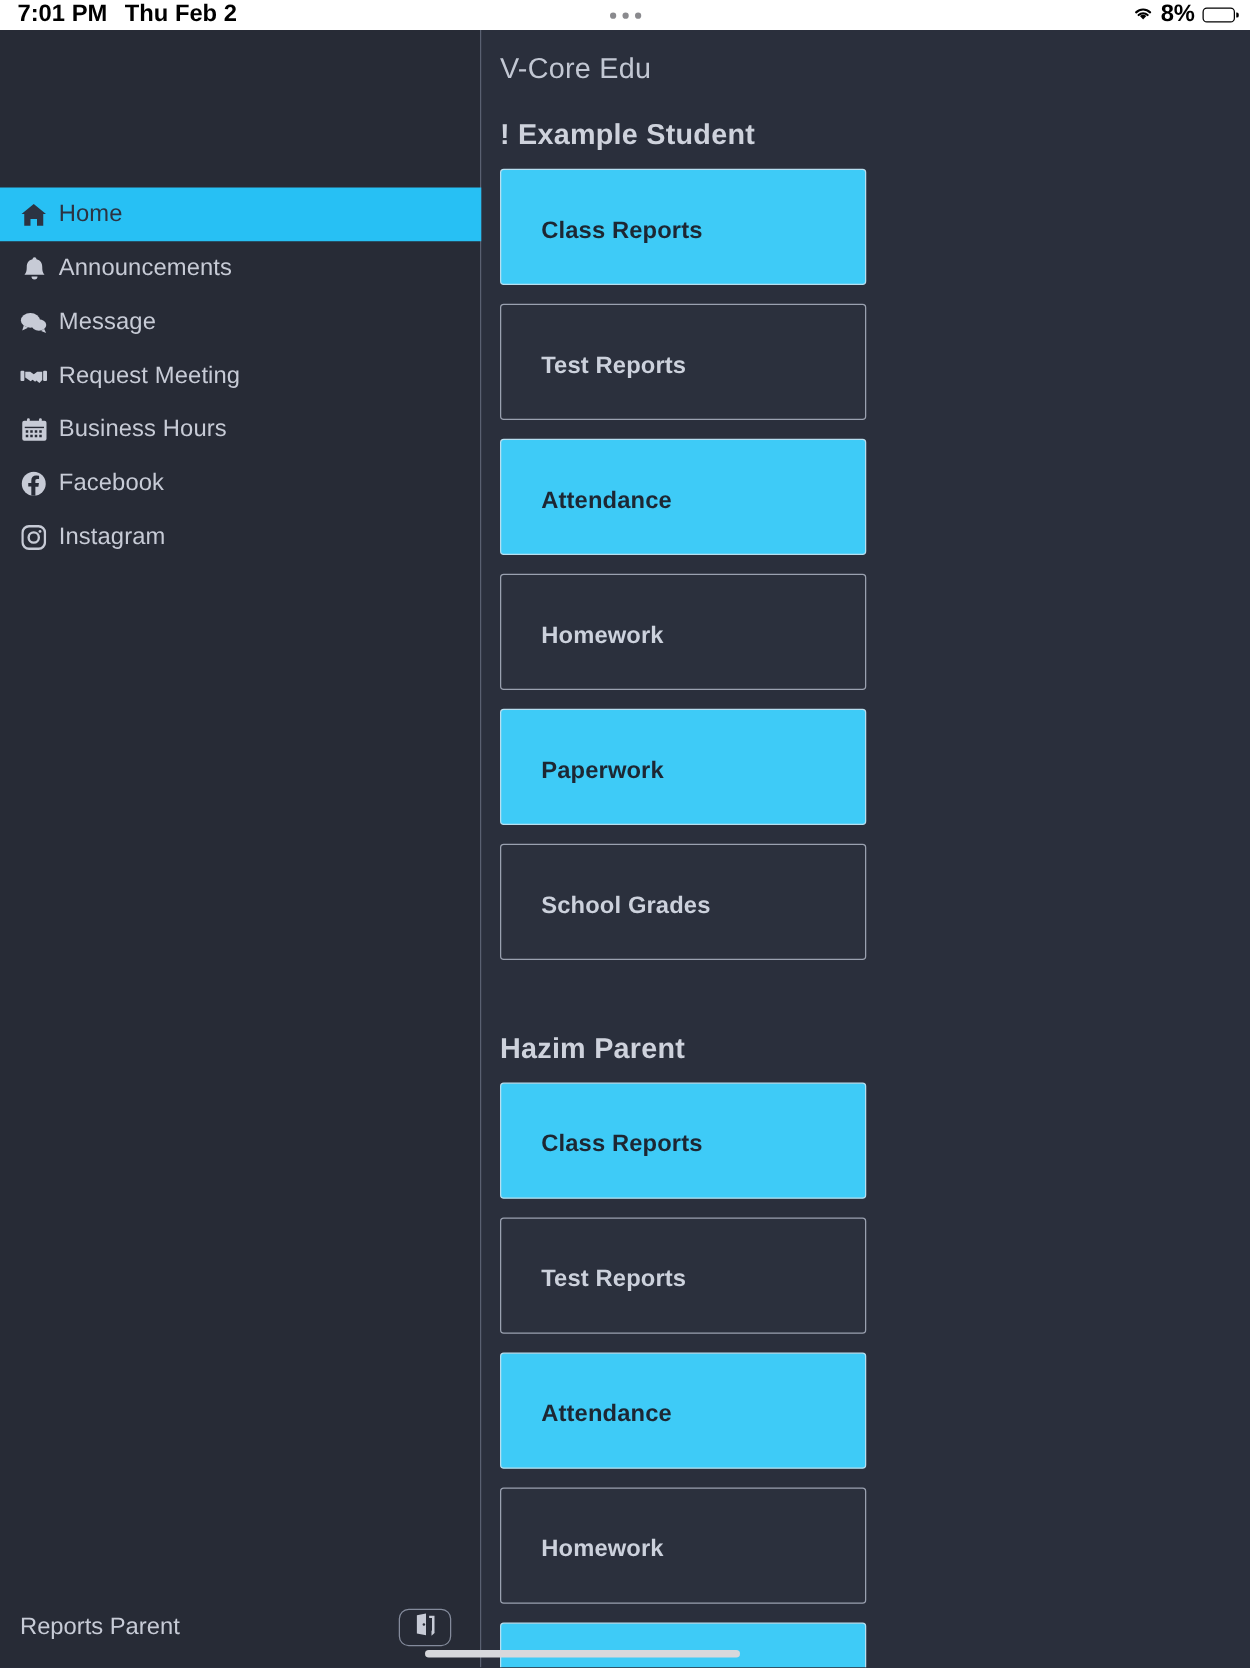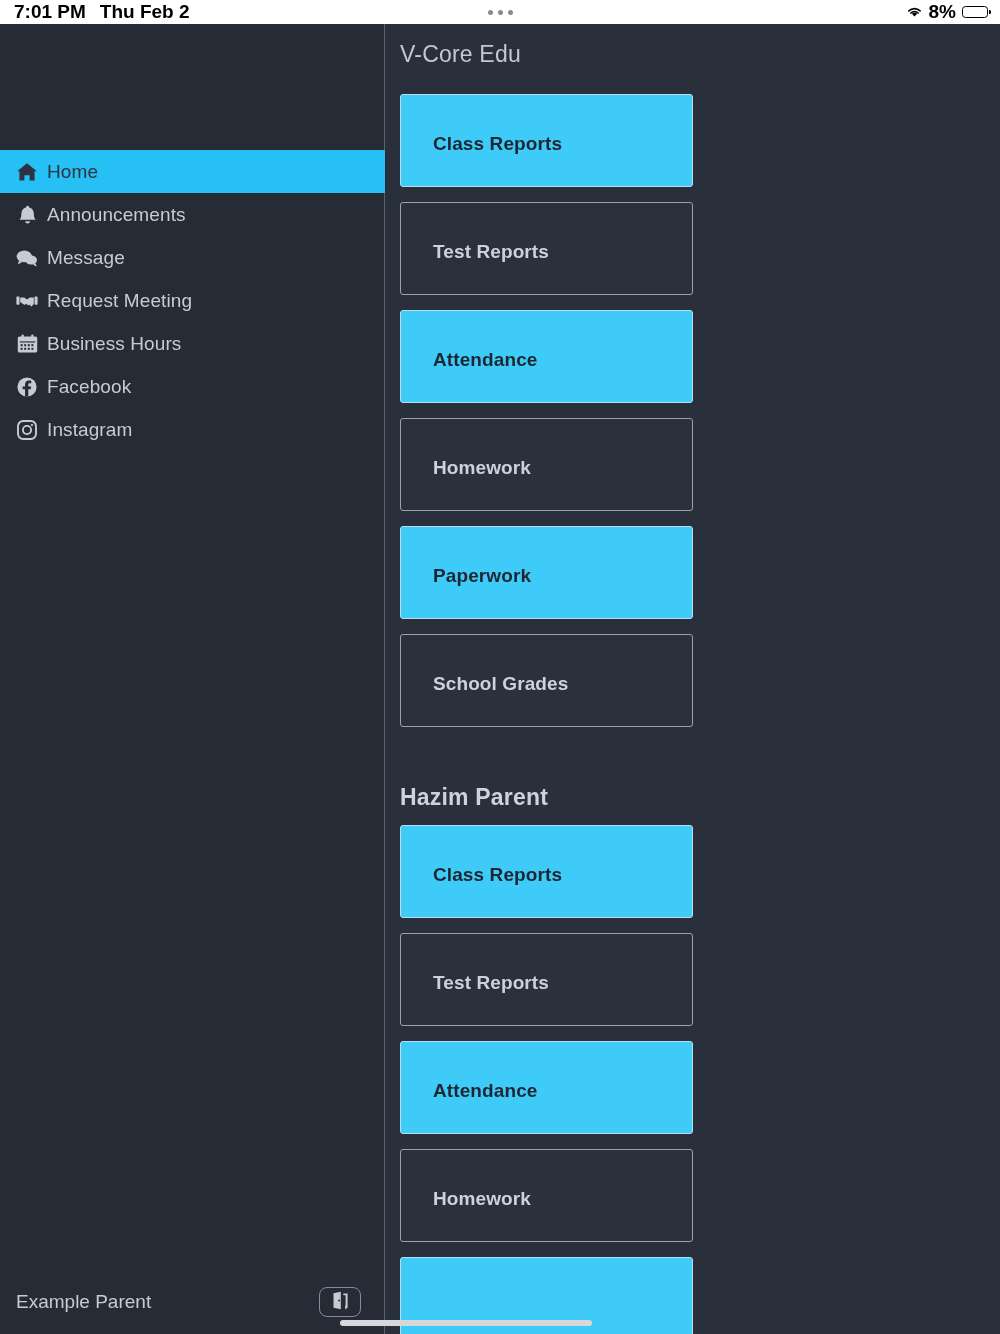--- a/index.html
+++ b/index.html
@@ -323,38 +323,39 @@
               <rect x="1.0" y="1.0" width="18" height="18" rx="5.2" stroke="currentColor" stroke-width="1.9"></rect>
               <circle cx="10" cy="10" r="4.1" stroke="currentColor" stroke-width="1.9"></circle>
               <circle cx="15.0" cy="5.1" r="1.15" fill="currentColor"></circle>
             </svg>
           </span>
           <span class="nav-label">Instagram</span>
         </div>
       </div>
 
     <div id="sidebar-footer">
-      <span id="parent-name">Example Parent</span>
+      <span id="parent-name">Reports Parent</span>
       <div id="logout-btn">
         <span>
           <svg width="21" height="19" viewBox="0 0 21 19">
             <path d="M3.5 2.2 L10.8 0.8 V18.2 L3.5 16.8 Z" fill="#c7cbd6"></path>
             <circle cx="9.1" cy="9.6" r="1.0" fill="#272b36"></circle>
             <path d="M13.3 2.6 h4.3 v13.8 h-2.0 V4.3 h-2.3 Z" fill="#c7cbd6"></path>
             <path d="M17.6 16.4 l-2.4 2.1 v-4.2 Z" fill="#c7cbd6"></path>
           </svg>
         </span>
       </div>
     </div>
   </div>
 
   <div id="main">
     <div id="app-title">V-Core Edu</div>
     <div id="sections">
         <div class="student-block">
+          <div class="student-name">! Example Student</div>
           <div class="cards">
             <div class="card on">
               <span class="card-label">Class Reports</span>
             </div>
             <div class="card">
               <span class="card-label">Test Reports</span>
             </div>
             <div class="card on">
               <span class="card-label">Attendance</span>
             </div>

